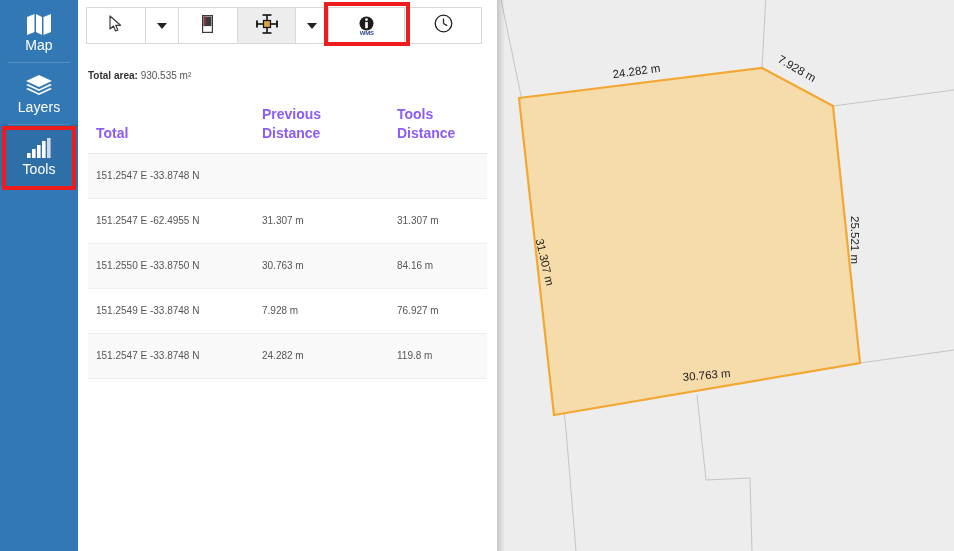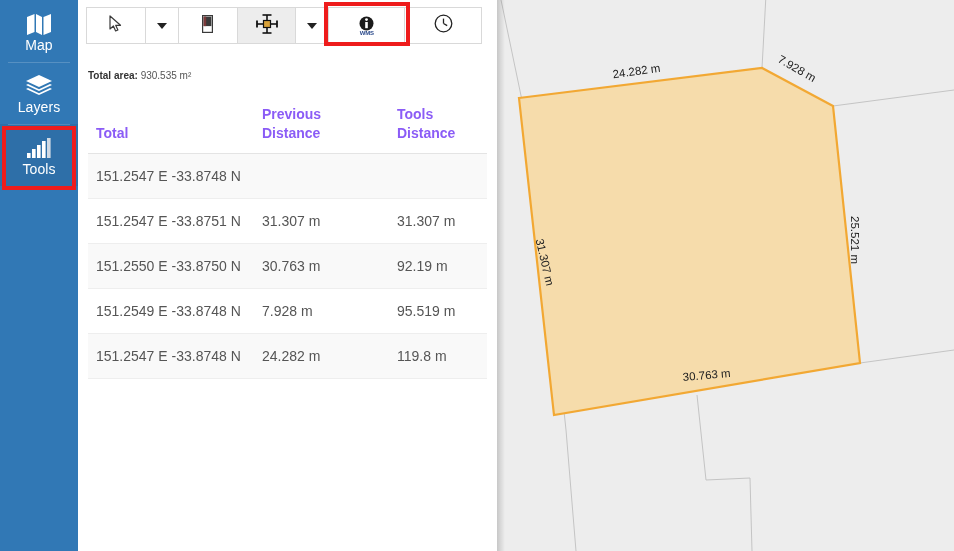--- a/index.html
+++ b/index.html
@@ -102,21 +102,21 @@
   .mtable { width: 399px; margin: 24px 0 0 10px; border-collapse: collapse; }
   .mtable th {
     text-align: left;
     font-size: 14px; font-weight: bold; color: #8b5cf6;
     vertical-align: bottom;
     padding: 0 8px 10px 8px;
     border-bottom: 1px solid #e4e4e4;
     line-height: 19px;
   }
   .mtable td {
-    font-size: 14px; color: #555;
+    font-size: 10px; color: #555;
     padding: 12px 8px 12px 8px;
     vertical-align: top;
     line-height: 20px;
     border-bottom: 1px solid #eeeeee;
   }
   .mtable tbody tr:nth-child(odd) { background: #f9f9f9; }
   .col-pt { width: 166px; }
   .col-pd { width: 135px; }
   .col-td { width: 98px; }
 
@@ -277,33 +277,33 @@
           </th>
         </tr>
       </thead>
       <tbody>
         <tr>
           <td>151.2547 E -33.8748 N</td>
           <td></td>
           <td></td>
         </tr>
         <tr>
-          <td>151.2547 E -33.8751 N</td>
+          <td>151.2547 E -62.4955 N</td>
           <td>31.307 m</td>
           <td>31.307 m</td>
         </tr>
         <tr>
           <td>151.2550 E -33.8750 N</td>
           <td>30.763 m</td>
-          <td>92.19 m</td>
+          <td>84.16 m</td>
         </tr>
         <tr>
           <td>151.2549 E -33.8748 N</td>
           <td>7.928 m</td>
-          <td>95.519 m</td>
+          <td>76.927 m</td>
         </tr>
         <tr>
           <td>151.2547 E -33.8748 N</td>
           <td>24.282 m</td>
           <td>119.8 m</td>
         </tr>
       </tbody>
     </table>
   </div>
 

